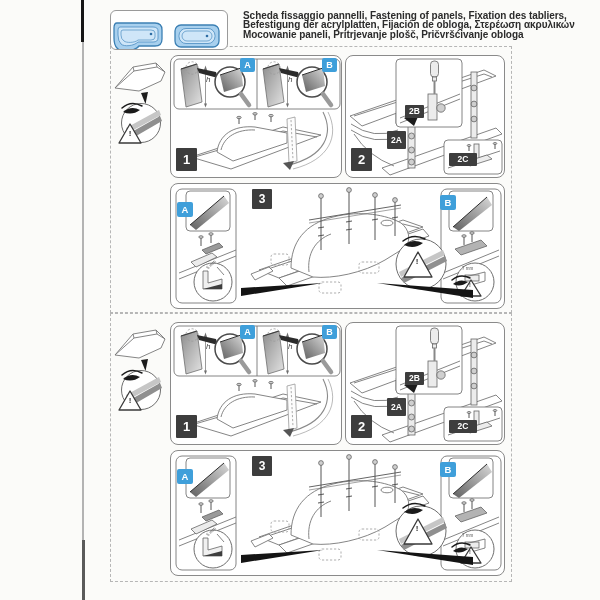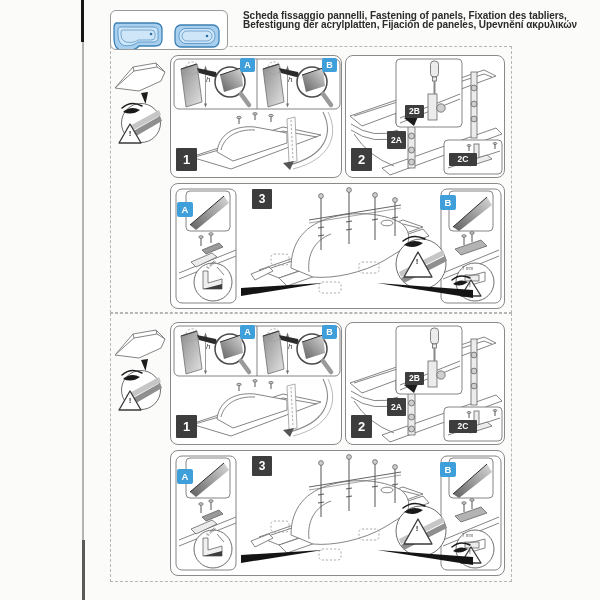--- a/index.html
+++ b/index.html
@@ -270,21 +270,22 @@
 <div class="abs cut cut-top"></div>
 <div class="abs cut cut-bot"></div>
 
 <div class="abs legend-box">
   <svg width="115" height="38">
     <use href="#g-tubs" y="4"></use>
   </svg>
 </div>
 <div class="abs title">
   <div>Scheda fissaggio pannelli, Fastening of panels, Fixation des tabliers,</div>
-  <div>Befestigung der acrylplatten, Fijación de paneles, Upevnění ακρυλικών</div>
+  <div>Befestigung der acrylplatten, Fijación de obloga, Στερέωση ακρυλικών</div>
+  <div>Mocowanie paneli, Pritrjevanje plošč, Pričvršćivanje obloga</div>
 </div>
 
 <div class="abs half half-1">
   <svg class="abs icon-group" width="56" height="92">
       <use href="#g-wedgecheck"></use>
     </svg>
   <span class="tiny bang bang-wedge">!</span>
 
   <div class="abs panel p1">
     <svg width="172" height="123">

